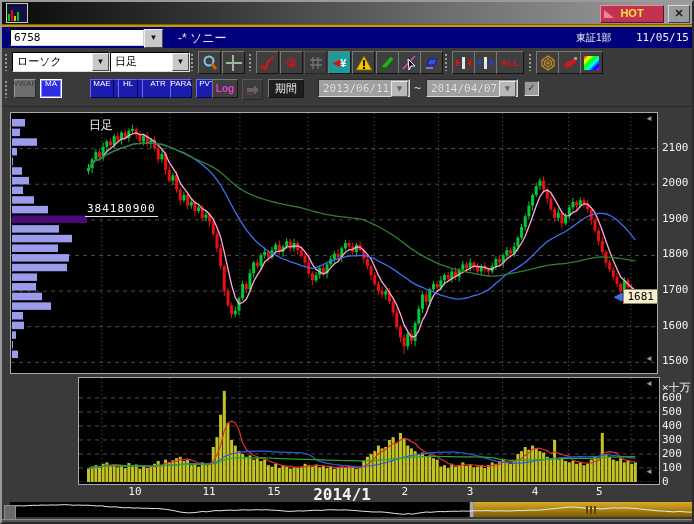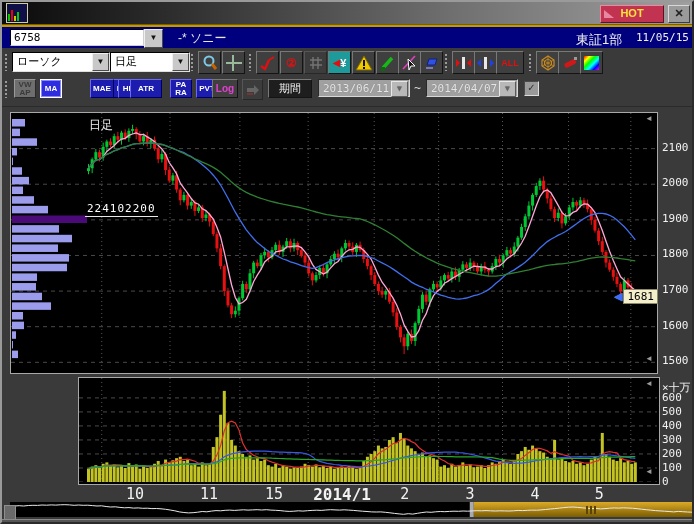--- a/index.html
+++ b/index.html
@@ -27,53 +27,53 @@
   .gold-line{left:0;top:22px;width:690px;height:3px;background:#c29a00;border-top:1px solid #7a6000;}
   
   .infobar{left:0;top:25px;width:690px;height:21px;background:#00007f;display:flex;align-items:center;}
   .sym-input{position:absolute;left:8px;top:2px;width:126px;height:15px;border:1px solid;
     border-color:#000 #cfcfcf #cfcfcf #000;background:#fff;color:#000;font-size:11px;
     font-family:"DejaVu Sans Mono",monospace;padding:0 3px;}
   .sym-drop{position:absolute;left:142px;top:2px;width:17px;height:17px;background:#c8c8c8;
     border:1px solid;border-color:#f0f0f0 #4a4a4a #4a4a4a #f0f0f0;color:#111;font-size:8px;
     text-align:center;line-height:16px;}
   .stock-name{position:absolute;left:176px;top:3px;color:#e8e8e8;font-size:12px;}
-  .market{position:absolute;left:574px;top:4px;color:#eee;font-size:13px;}
+  .market{position:absolute;left:574px;top:4px;color:#eee;font-size:10px;}
   .tdate{position:absolute;left:634px;top:4px;color:#eee;font-size:11px;font-family:"DejaVu Sans Mono",monospace;}
   
   .toolbar{left:0;top:46px;width:690px;height:58px;background:#3a3a3a;border-bottom:1px solid #2a2a2a;}
   .trow{position:absolute;left:0;width:690px;height:22px;}
   .grip{position:absolute;top:2px;width:5px;height:18px;
     background-image:radial-gradient(#9a9a9a 1px,transparent 1.2px);background-size:4px 4px;}
   .combo{position:absolute;top:1px;height:18px;background:#fff;border:1px solid;
     border-color:#000 #e0e0e0 #e0e0e0 #000;color:#000;font-size:11px;line-height:17px;padding-left:4px;}
   .combo .arr{position:absolute;right:0;top:0;width:15px;height:16px;background:#c8c8c8;
     border:1px solid;border-color:#f0f0f0 #4a4a4a #4a4a4a #f0f0f0;font-size:8px;text-align:center;line-height:15px;color:#111;}
   .ticon{position:absolute;top:0;width:21px;height:21px;background:#3f3f3f;border:1px solid;
     border-color:#787878 #141414 #141414 #787878;display:flex;align-items:center;justify-content:center;
     font-size:12px;overflow:hidden;}
   .ticon.dis{opacity:.45;}
   .ibtn{position:absolute;top:1px;height:19px;background:#1c1cae;border:1px solid;
-    border-color:#6a6af0 #00005a #00005a #6a6af0;color:#fff;font-size:8px;font-weight:bold;
-    text-align:center;display:flex;flex-direction:column;justify-content:center;line-height:8px;box-sizing:border-box;}
+    border-color:#6a6af0 #00005a #00005a #6a6af0;color:#fff;font-size:8px;font-weight:normal;
+    text-align:center;display:flex;flex-direction:row;justify-content:center;line-height:8px;box-sizing:border-box;}
   .ibtn.active{background:#2e2ee0;border:1px solid #fff;box-shadow:0 0 0 1px #8888ff inset;}
   .ibtn.disabled{background:#6e6e6e;color:#3a3a3a;border-color:#9a9a9a #2a2a2a #2a2a2a #9a9a9a;}
   .gbtn{position:absolute;top:1px;height:19px;background:#3f3f3f;border:1px solid;
     border-color:#787878 #141414 #141414 #787878;color:#eee;text-align:center;font-size:10px;
     line-height:17px;box-sizing:border-box;}
   .dfield{position:absolute;top:1px;height:18px;background:#a0a0a0;border:1px solid;
     border-color:#2a2a2a #d8d8d8 #d8d8d8 #2a2a2a;color:#e6e6e6;font-size:11px;line-height:17px;
     padding-left:4px;font-family:"DejaVu Sans Mono",monospace;text-shadow:0 0 1px #777;box-sizing:border-box;}
   .dfield .arr{position:absolute;right:1px;top:1px;width:15px;height:14px;background:#b8b8b8;
     border:1px solid;border-color:#e8e8e8 #5a5a5a #5a5a5a #e8e8e8;font-size:8px;text-align:center;line-height:13px;color:#666;}
   
   .pane{position:absolute;background:#000;border:1px solid #a8a8a8;}
   .pane-label{color:#f0f0f0;font-size:12px;}
   .axis-lbl{position:absolute;color:#f2f2f2;font-size:11px;font-family:"DejaVu Sans Mono",monospace;line-height:13px;}
-  .xlbl{position:absolute;color:#f2f2f2;font-size:15px;font-family:"DejaVu Sans Mono",monospace;transform:translateX(-50%);}
+  .xlbl{position:absolute;color:#f2f2f2;font-size:11px;font-family:"DejaVu Sans Mono",monospace;transform:translateX(-50%);}
   .vap{position:absolute;color:#fff;font-size:11px;font-family:"DejaVu Sans Mono",monospace;
     border-bottom:1px solid #e8e8e8;padding:0 2px 1px 2px;letter-spacing:1px;}
   .marker{position:absolute;display:flex;align-items:center;}
   .marker .arrow{color:#3a6cff;font-size:11px;text-shadow:0 0 1px #9db8ff;margin-right:1px;}
   .marker .plabel{background:#f4eecb;color:#000;border:1px solid #8a8a6a;font-size:11px;
     font-family:"DejaVu Sans Mono",monospace;padding:0 3px;line-height:13px;}
   .smark{position:absolute;color:#9a9a9a;font-size:8px;line-height:8px;}
   .statusbar{left:0;top:517px;width:690px;height:5px;background:#555;border-top:1px solid #8a8a8a;}
   .nav-corner{left:2px;top:503px;width:10px;height:13px;background:#6a6a6a;border:1px solid #8f8f8f;}
 </style>
@@ -216,37 +216,37 @@
           <span>VW</span>
           <span>AP</span>
         </span><span class="ibtn active" style="left: 38px; width: 22px;">
           <span>MA</span>
         </span><span class="ibtn" style="left: 64px; width: 41px; margin-left: 36px;">
           <span>BB</span>
         </span><span class="ibtn" style="left: 88px; width: 24px;">
           <span>MAE</span>
         </span><span class="ibtn" style="left: 116px; width: 20px;">
           <span>HL</span>
-        </span><span class="ibtn" style="left: 128px; width: 32px;">
+        </span><span class="ibtn" style="left: 140px; width: 32px;">
           <span>ATR</span>
         </span><span class="ibtn" style="left: 168px; width: 22px;">
           <span>PA</span>
           <span>RA</span>
         </span><span class="ibtn" style="left: 194px; width: 22px;">
           <span>PVT</span>
         </span></span>
     <span class="gbtn" style="left:210px;width:26px;color:#e040d0;font-weight:bold">
       <span>Log</span></span>
     <span class="ticon dis" style="left:240px;top:1px;width:19px;height:19px">
       <svg width="14" height="12">
         <polygon points="1,4 8,4 8,1 13,6 8,11 8,8 1,8" fill="#9a9a9a"></polygon>
         <rect x="1" y="9" width="6" height="2" fill="#c03030"></rect>
         </svg>
       </span>
-    <span class="gbtn" style="left:266px;width:44px;background:#1e1e1e;font-size:11px">
+    <span class="gbtn" style="left:266px;width:36px;background:#1e1e1e;font-size:11px">
       <span>期間</span></span>
     <span class="dfield" style="left:316px;width:92px">
       <span>2013/06/11</span>
       <span class="arr">▼</span></span>
     <span class="abs" style="left:412px;top:3px;color:#ddd;font-size:12px">~</span>
     <span class="dfield" style="left:424px;width:92px">
       <span>2014/04/07</span>
       <span class="arr">▼</span></span>
     <span class="abs" style="left:522px;top:3px;width:13px;height:13px;background:#9a9a9a;border:1px solid;border-color:#4a4a4a #ddd #ddd #4a4a4a;
       color:#333;font-size:10px;line-height:12px;text-align:center">
@@ -599,21 +599,21 @@
         <line x1="620.66" y1="170.24657534246575" x2="620.66" y2="184.84931506849315" stroke="#e81010" stroke-width="1"></line>
         <rect x="619.16" y="174.5205479452055" width="3" height="7.123287671232873" fill="#e81010"></rect>
         <line x1="624.33" y1="179.86301369863014" x2="624.33" y2="189.83561643835617" stroke="#e81010" stroke-width="1"></line>
         <rect x="622.83" y="181.64383561643837" width="3" height="3.2054794520547887" fill="#e81010"></rect>
       </g>
       <polyline points="77.5,55.2 81.2,50.8 84.8,46.9 88.5,46.3 92.2,43.8 95.8,38.5 99.5,35.6 103.2,32.4 106.9,28.8 110.5,26.0 114.2,25.3 117.9,22.4 121.5,21.0 125.2,19.9 128.9,21.7 132.6,21.4 136.2,23.9 139.9,26.0 143.6,28.8 147.2,32.4 150.9,36.0 154.6,41.3 158.2,49.5 161.9,54.8 165.6,60.9 169.3,70.2 172.9,75.2 176.6,80.1 180.3,85.5 183.9,89.8 187.6,91.2 191.3,95.8 194.9,97.6 198.6,101.5 202.3,106.1 205.9,114.3 209.6,123.9 213.3,139.3 217.0,156.0 220.6,172.0 224.3,184.5 228.0,190.9 231.6,189.5 235.3,186.3 239.0,178.1 242.7,168.5 246.3,162.1 250.0,156.4 253.7,148.9 257.3,145.7 261.0,143.2 264.7,138.9 268.3,138.2 272.0,137.1 275.7,133.9 279.4,133.6 283.0,133.2 286.7,132.8 290.4,134.6 294.0,138.9 297.7,143.9 301.4,151.4 305.0,156.4 308.7,158.8 312.4,161.0 316.0,159.2 319.7,154.9 323.4,150.7 327.1,148.5 330.7,143.5 334.4,139.3 338.1,136.8 341.7,136.4 345.4,133.9 349.1,134.3 352.8,137.5 356.4,141.4 360.1,146.0 363.8,153.9 367.4,162.1 371.1,169.2 374.8,174.2 378.4,179.5 382.1,185.2 385.8,192.3 389.4,200.9 393.1,211.9 396.8,218.3 400.5,224.0 404.1,223.3 407.8,217.6 411.5,207.3 415.1,200.9 418.8,190.5 422.5,182.7 426.1,178.4 429.8,175.6 433.5,170.2 437.2,168.1 440.8,165.6 444.5,163.5 448.2,161.3 451.8,159.2 455.5,157.1 459.2,155.3 462.8,153.2 466.5,153.5 470.2,153.9 473.9,154.2 477.5,156.0 481.2,156.0 484.9,153.5 488.5,152.8 492.2,149.9 495.9,145.7 499.6,143.2 503.2,140.7 506.9,135.7 510.6,130.0 514.2,123.2 517.9,113.6 521.6,103.3 525.2,93.0 528.9,83.7 532.6,78.4 536.3,76.9 539.9,79.8 543.6,86.2 547.3,92.6 550.9,99.4 554.6,102.9 558.3,102.6 561.9,99.4 565.6,97.9 569.3,93.3 573.0,90.8 576.6,91.2 580.3,94.7 584.0,99.7 587.6,107.9 591.3,117.5 595.0,128.2 598.6,138.2 602.3,147.5 606.0,156.0 609.6,163.8 613.3,167.4 617.0,171.0 620.7,174.5 624.3,177.3" fill="none" stroke="#ffa8d8" stroke-width="1.3"></polyline>
       <polyline points="77.5,55.2 81.2,50.8 84.8,46.9 88.5,46.3 92.2,43.8 95.8,41.3 99.5,39.9 103.2,37.8 106.9,36.6 110.5,34.9 114.2,34.0 117.9,32.6 121.5,31.4 125.2,30.7 128.9,30.5 132.6,30.1 136.2,30.1 139.9,29.9 143.6,30.2 147.2,31.0 150.9,31.5 154.6,32.6 158.2,34.1 161.9,35.3 165.6,37.0 169.3,38.3 172.9,39.7 176.6,41.8 180.3,43.6 183.9,46.2 187.6,48.8 191.3,51.7 194.9,54.8 198.6,58.1 202.3,62.2 205.9,66.6 209.6,72.0 213.3,78.5 217.0,85.3 220.6,92.2 224.3,99.2 228.0,105.4 231.6,111.2 235.3,116.8 239.0,121.4 242.7,125.7 246.3,129.6 250.0,132.6 253.7,135.6 257.3,138.3 261.0,140.3 264.7,142.3 268.3,144.2 272.0,146.0 275.7,147.2 279.4,148.8 283.0,149.8 286.7,151.2 290.4,152.6 294.0,153.7 297.7,154.7 301.4,155.3 305.0,154.6 308.7,153.2 312.4,151.5 316.0,149.7 319.7,148.1 323.4,146.9 327.1,145.6 330.7,144.6 334.4,143.8 338.1,143.0 341.7,142.9 345.4,142.6 349.1,142.3 352.8,142.7 356.4,143.5 360.1,144.5 363.8,146.0 367.4,148.0 371.1,149.8 374.8,151.7 378.4,153.8 382.1,156.1 385.8,158.6 389.4,161.2 393.1,163.8 396.8,166.2 400.5,169.1 404.1,171.1 407.8,172.9 411.5,174.3 415.1,176.2 418.8,177.5 422.5,178.9 426.1,180.7 429.8,182.1 433.5,183.0 437.2,184.4 440.8,185.2 444.5,185.9 448.2,186.1 451.8,185.6 455.5,185.0 459.2,183.9 462.8,182.7 466.5,181.9 470.2,180.5 473.9,178.8 477.5,176.6 481.2,173.7 484.9,170.2 488.5,167.4 492.2,164.0 495.9,161.1 499.6,158.8 503.2,156.9 506.9,154.4 510.6,151.9 514.2,149.2 517.9,145.9 521.6,142.5 525.2,138.9 528.9,135.0 532.6,131.7 536.3,128.6 539.9,126.2 543.6,124.3 547.3,122.1 550.9,120.5 554.6,118.5 558.3,116.0 561.9,113.4 565.6,110.8 569.3,108.0 573.0,105.5 576.6,103.5 580.3,101.8 584.0,100.8 587.6,100.4 591.3,100.4 595.0,101.0 598.6,102.3 602.3,104.3 606.0,107.0 609.6,110.4 613.3,113.8 617.0,117.9 620.7,122.4 624.3,126.8" fill="none" stroke="#4070f0" stroke-width="1.3"></polyline>
       <polyline points="77.5,55.2 81.2,50.8 84.8,46.9 88.5,46.3 92.2,43.8 95.8,41.3 99.5,39.9 103.2,37.8 106.9,36.6 110.5,34.9 114.2,34.0 117.9,32.6 121.5,31.4 125.2,30.7 128.9,30.5 132.6,30.1 136.2,30.1 139.9,29.9 143.6,30.2 147.2,31.0 150.9,31.5 154.6,32.6 158.2,34.1 161.9,35.3 165.6,37.0 169.3,38.9 172.9,40.5 176.6,42.4 180.3,44.0 183.9,45.8 187.6,47.3 191.3,49.1 194.9,50.7 198.6,52.4 202.3,54.4 205.9,56.6 209.6,59.2 213.3,62.4 217.0,65.7 220.6,69.1 224.3,72.2 228.0,74.9 231.6,77.2 235.3,79.4 239.0,81.2 242.7,82.7 246.3,84.2 250.0,85.4 253.7,86.5 257.3,87.7 261.0,88.6 264.7,89.5 268.3,90.4 272.0,91.2 275.7,91.9 279.4,92.6 283.0,93.3 286.7,94.0 290.4,94.9 294.0,95.8 297.7,96.8 301.4,98.0 305.0,99.0 308.7,99.9 312.4,100.8 316.0,101.6 319.7,102.2 323.4,102.8 327.1,103.4 330.7,103.8 334.4,104.2 338.1,104.6 341.7,105.1 345.4,105.5 349.1,105.9 352.8,107.1 356.4,108.5 360.1,110.1 363.8,111.8 367.4,113.8 371.1,115.8 374.8,117.7 378.4,120.0 382.1,122.3 385.8,124.8 389.4,127.5 393.1,130.4 396.8,133.1 400.5,135.9 404.1,138.3 407.8,140.6 411.5,142.6 415.1,144.8 418.8,146.6 422.5,148.3 426.1,150.1 429.8,151.6 433.5,152.8 437.2,154.2 440.8,155.3 444.5,156.3 448.2,157.3 451.8,158.1 455.5,159.0 459.2,159.7 462.8,160.4 466.5,161.2 470.2,161.8 473.9,162.5 477.5,163.0 481.2,163.2 484.9,163.1 488.5,162.7 492.2,162.1 495.9,161.2 499.6,160.5 503.2,159.8 506.9,159.2 510.6,158.3 514.2,157.6 517.9,156.8 521.6,155.9 525.2,154.9 528.9,154.0 532.6,153.1 536.3,152.4 539.9,151.9 543.6,151.5 547.3,151.0 550.9,150.8 554.6,150.3 558.3,149.9 561.9,149.2 565.6,148.6 569.3,147.7 573.0,146.8 576.6,145.9 580.3,145.1 584.0,144.6 587.6,144.2 591.3,144.0 595.0,144.1 598.6,144.3 602.3,144.6 606.0,145.0 609.6,145.7 613.3,146.1 617.0,146.6 620.7,147.3 624.3,147.9" fill="none" stroke="#2f8032" stroke-width="1.3"></polyline>
     </svg>
   <div class="abs pane-label" style="left:78px;top:4px">日足</div>
-  <div class="vap" style="left:74px;top:89px">224102200</div>
+  <div class="vap" style="left:74px;top:89px">384180900</div>
   <span class="smark" style="left:634px;top:2px">◄</span>
   <span class="smark" style="left:634px;top:242px">◄</span>
 </div>
 <div id="price-axis">
     <div class="axis-lbl" style="left: 660px; top: 138.616px;">2100</div>
     <div class="axis-lbl" style="left: 660px; top: 174.233px;">2000</div>
     <div class="axis-lbl" style="left: 660px; top: 209.849px;">1900</div>
     <div class="axis-lbl" style="left: 660px; top: 245.466px;">1800</div>
     <div class="axis-lbl" style="left: 660px; top: 281.082px;">1700</div>
     <div class="axis-lbl" style="left: 660px; top: 316.699px;">1600</div>

